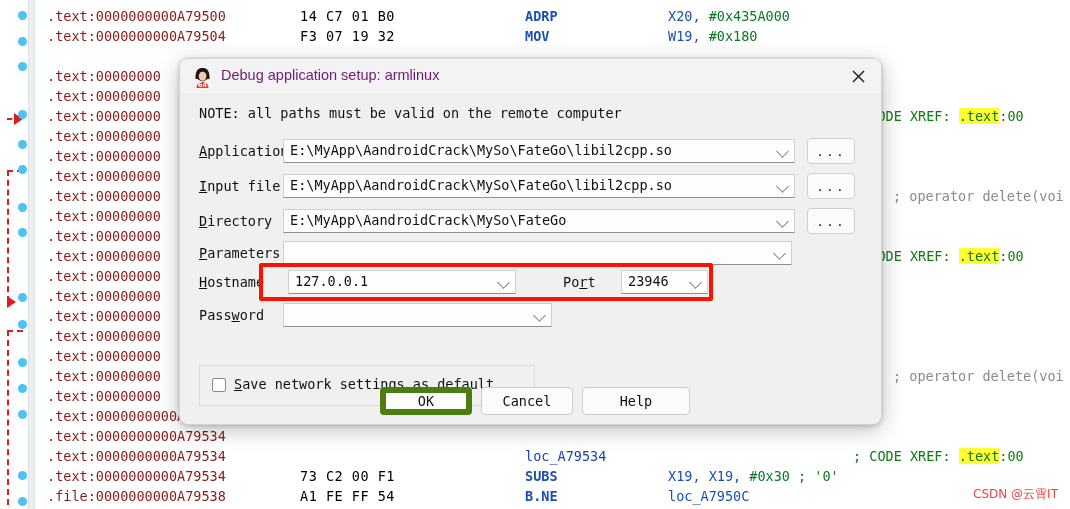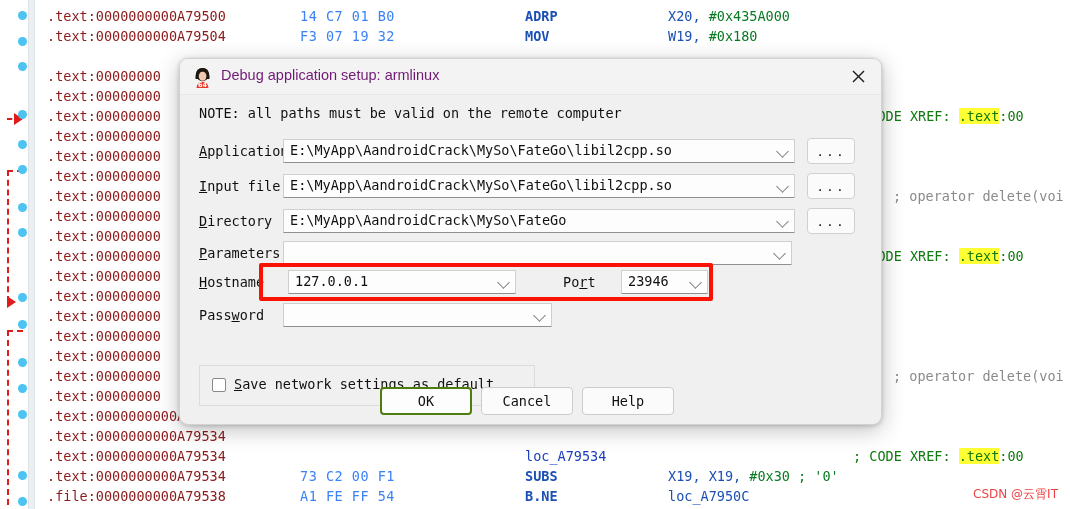--- a/index.html
+++ b/index.html
@@ -53,21 +53,21 @@
     position: absolute; left: 0; top: 0; width: 1070px; height: 509px;
   }
   .crow {
     position: absolute; left: 0; width: 1070px; height: 20px;
     line-height: 20px;
     font-family: "DejaVu Sans Mono", "Liberation Mono", monospace;
     font-size: 13.5px;
     white-space: pre;
   }
   .addr { position: absolute; left: 47px; color: #8b1a1a; }
-  .bytes { position: absolute; left: 300px; color: #3b82f6; letter-spacing: 0.5px;}
+  .bytes { position: absolute; left: 300px; color: #000000; letter-spacing: 0.5px;}
   .mnem { position: absolute; left: 525px; color: #1a4fb4; font-weight: 600; }
   .ops  { position: absolute; left: 668px; color: #1a4fb4; }
   .ops .num { color: #0a7a23; }
   .loclbl { position: absolute; left: 525px; color: #1a3fc0; }
   .xref { position: absolute; left: 853px; color: #107a10; white-space: pre; }
   .xref .hl { background: #ffff33; color: #107a10; }
   .gcmt { position: absolute; left: 893px; color: #8a8a8a; white-space: pre; }
 
   
   #debug-dialog {
@@ -181,21 +181,21 @@
   .dbtn {
     position: absolute;
     height: 28px;
     background: #fbfbfb;
     border: 1px solid #cccccc;
     border-radius: 4px;
     display: flex; align-items: center; justify-content: center;
     font-family: "DejaVu Sans Mono", monospace;
     font-size: 13.5px; color: #101010;
   }
-  .dbtn.primary { border: 2px solid #4d7c0f; background: #fdfdfd; }
+  .dbtn.primary { border: 6px solid #4d7c0f; background: #fdfdfd; }
 
   .watermark {
     position: absolute; right: 12px; bottom: 6px;
     font-size: 12px; color: #ef4444;
     font-family: "DejaVu Sans", sans-serif;
   }
 </style>
 </head>
 <body>
 
@@ -331,17 +331,17 @@
       <span class="chk"></span>
       <span class="chk-label"><u>S</u>ave network settings as default</span>
     </div>
 
     <div class="dbtn primary" style="left:200px; top:292px; width:92px;">
       <span>OK</span>
     </div>
     <div class="dbtn" style="left:301px; top:292px; width:92px;">
       <span>Cancel</span>
     </div>
-    <div class="dbtn" style="left:402px; top:292px; width:92px;">
+    <div class="dbtn" style="left:402px; top:292px; width:108px;">
       <span>Help</span>
     </div>
   </div>
 </div>
 
 </body></html>

